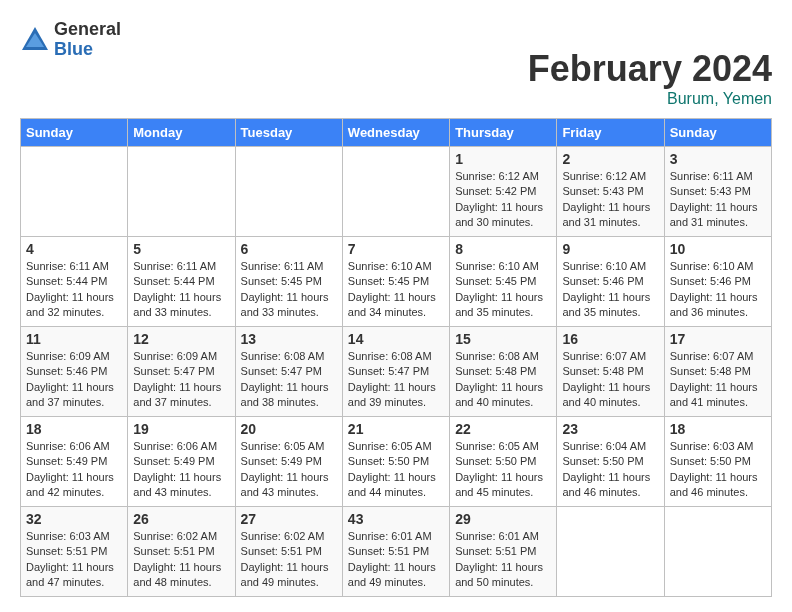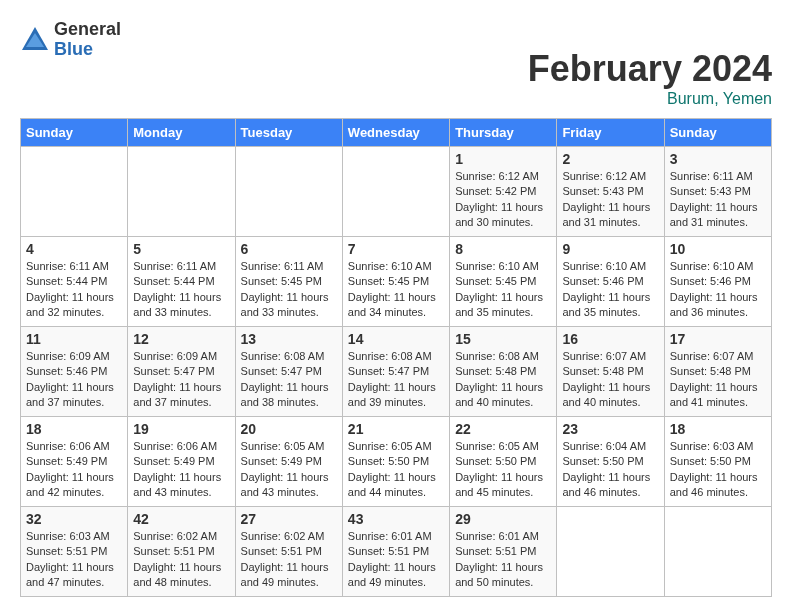--- a/index.html
+++ b/index.html
@@ -231,21 +231,21 @@
           <div class="day-num">18</div>
           <div class="day-info">Sunrise: 6:03 AM<br>Sunset: 5:50 PM<br>Daylight: 11 hours and 46 minutes.</div>
         </td>
       </tr>
       <tr>
         <td>
           <div class="day-num">32</div>
           <div class="day-info">Sunrise: 6:03 AM<br>Sunset: 5:51 PM<br>Daylight: 11 hours and 47 minutes.</div>
         </td>
         <td>
-          <div class="day-num">42</div>
+          <div class="day-num">26</div>
           <div class="day-info">Sunrise: 6:02 AM<br>Sunset: 5:51 PM<br>Daylight: 11 hours and 48 minutes.</div>
         </td>
         <td>
           <div class="day-num">27</div>
           <div class="day-info">Sunrise: 6:02 AM<br>Sunset: 5:51 PM<br>Daylight: 11 hours and 49 minutes.</div>
         </td>
         <td>
           <div class="day-num">43</div>
           <div class="day-info">Sunrise: 6:01 AM<br>Sunset: 5:51 PM<br>Daylight: 11 hours and 49 minutes.</div>
         </td>

